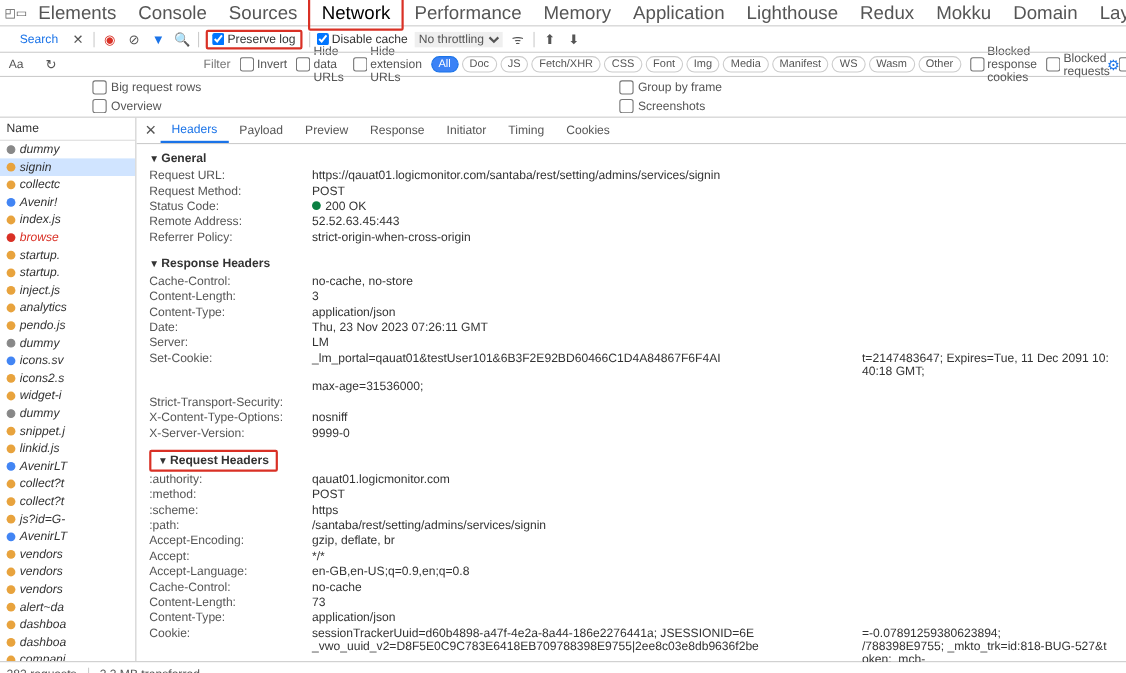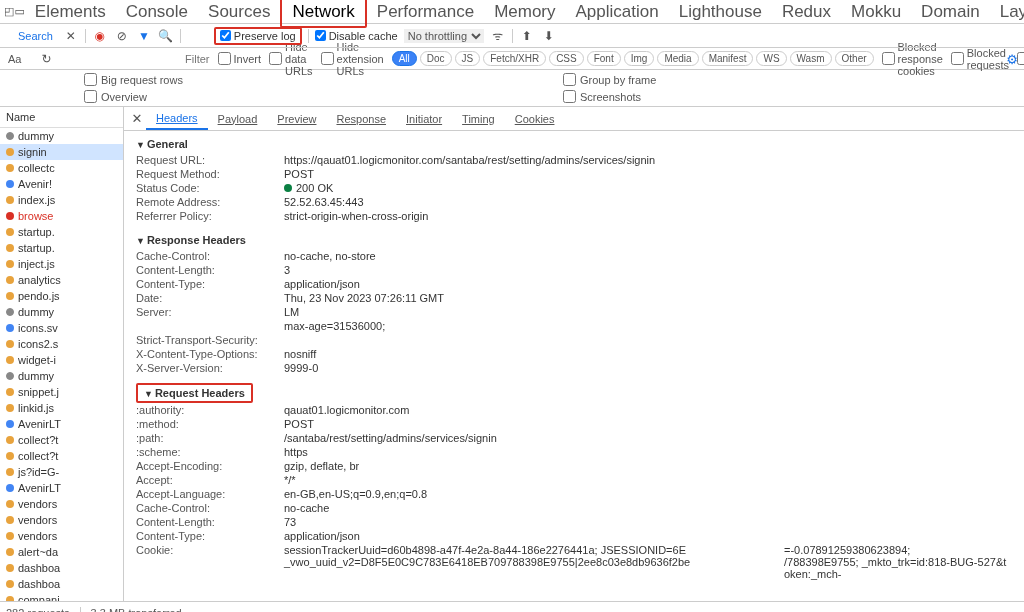--- a/index.html
+++ b/index.html
@@ -10,50 +10,50 @@
 .top-tabs .tab.active { border: 2px solid #d93025; border-radius: 2px; color: #000; }
 .top-tabs .spacer { flex: 1; }
 .warn { color: #e8710a; font-size: 11px; margin-right: 4px; display: flex; align-items: center; gap: 2px; }
 .err { color: #d93025; font-size: 11px; margin-right: 6px; display: flex; align-items: center; gap: 2px; }
 .gear { color: #555; }
 .toolbar { display: flex; align-items: center; height: 24px; border-bottom: 1px solid #ccc; padding: 0 18px; gap: 6px; }
 .toolbar .search-label { color: #1a73e8; font-size: 11px; padding-right: 4px; }
 .toolbar .tb-icon { width: 16px; height: 16px; display: flex; align-items: center; justify-content: center; color: #555; cursor: pointer; font-size: 12px; }
 .toolbar .rec { color: #d93025; }
 .toolbar .filter-ic { color: #1a73e8; }
-.toolbar .preserve-box { border: 2px solid #d93025; padding: 1px 4px; display: flex; align-items: center; gap: 4px; border-radius: 2px; margin-left: 27px; }
+.toolbar .preserve-box { border: 2px solid #d93025; padding: 1px 4px; display: flex; align-items: center; gap: 4px; border-radius: 2px; }
 .toolbar label { display: flex; align-items: center; gap: 3px; font-size: 11px; color: #333; }
 .toolbar input[type=checkbox] { width: 11px; height: 11px; }
 .toolbar select.throttle { border: none; font-size: 11px; color: #555; }
 .filter-row { display: flex; align-items: center; height: 22px; border-bottom: 1px solid #ccc; padding: 0 4px; gap: 8px; }
 .filter-row .aa { font-size: 11px; color: #555; padding: 0 4px; }
 .filter-row .refresh { color: #555; font-size: 12px; }
 .filter-row input.filter { flex: 0 0 60px; border: none; font-size: 11px; color: #888; outline: none; text-align: right; }
 .filter-row label { display: flex; align-items: center; gap: 3px; font-size: 11px; color: #555; }
 .pill-group { display: flex; gap: 3px; }
 .pill { padding: 1px 6px; border: 1px solid #ccc; border-radius: 8px; font-size: 10px; color: #555; cursor: pointer; }
 .pill.active { background: #3b82f6; color: #fff; border-color: #1a73e8; }
 .options-row { display: flex; border-bottom: 1px solid #ccc; padding: 3px 24px; gap: 40px; }
 .options-col { display: flex; flex-direction: column; gap: 4px; }
 .options-col label { display: flex; align-items: center; gap: 4px; font-size: 11px; color: #555; }
 .main { display: flex; height: 494px; }
 .sidebar { width: 124px; border-right: 1px solid #ccc; overflow: hidden; display: flex; flex-direction: column; }
 .sidebar .hdr { padding: 4px 6px; border-bottom: 1px solid #ddd; font-size: 11px; color: #333; }
-.sidebar .items { flex: 1; overflow: hidden; }
+.sidebar .items { flex: 1; overflow: hidden; font-style: italic; }
 .sidebar .item { padding: 2px 6px; font-size: 11px; color: #333; display: flex; align-items: center; gap: 4px; cursor: pointer; white-space: nowrap; overflow: hidden; text-overflow: ellipsis; }
 .sidebar .item.sel { background: #d0e4ff; }
 .sidebar .item.red { color: #d93025; }
 .dot-y { width: 8px; height: 8px; border-radius: 50%; background: #e8a33d; flex-shrink: 0; }
 .dot-r { width: 8px; height: 8px; border-radius: 50%; background: #d93025; flex-shrink: 0; }
 .dot-b { width: 8px; height: 8px; border-radius: 50%; background: #4285f4; flex-shrink: 0; }
 .dot-g { width: 8px; height: 8px; border-radius: 50%; background: #888; border: 1px solid #888; flex-shrink: 0; }
 .detail { flex: 1; display: flex; flex-direction: column; overflow: hidden; }
 .detail-tabs { display: flex; align-items: center; height: 24px; border-bottom: 1px solid #ccc; padding: 0 4px; gap: 0; }
 .detail-tabs .close { width: 18px; text-align: center; color: #555; cursor: pointer; font-size: 13px; }
-.detail-tabs .dtab { padding: 4px 10px; font-size: 11px; color: #555; cursor: pointer; text-decoration: underline; }
+.detail-tabs .dtab { padding: 4px 10px; font-size: 11px; color: #555; cursor: pointer; }
 .detail-tabs .dtab.active { color: #1a73e8; border-bottom: 2px solid #1a73e8; }
 .detail-body { flex: 1; overflow: auto; padding: 4px 12px; }
 .section-hdr { font-size: 11px; font-weight: bold; color: #333; padding: 3px 0; }
 .section-hdr.boxed { border: 2px solid #d93025; display: inline-block; padding: 2px 6px; border-radius: 2px; }
 .kv { display: flex; padding: 1px 0; font-size: 11px; }
 .kv .k { width: 148px; color: #555; flex-shrink: 0; }
 .kv .v { color: #333; flex: 1; word-break: break-all; }
 .kv .v .ok-dot { display: inline-block; width: 8px; height: 8px; border-radius: 50%; background: #0b8043; margin-right: 4px; }
 .cookie-block { display: flex; }
 .cookie-block .left-col { width: 480px; color: #333; word-break: break-all; }
@@ -362,20 +362,27 @@
           <div class="kv">
             <span class="k">Date:</span>
             <span class="v">Thu, 23 Nov 2023 07:26:11 GMT</span>
           </div>
           <div class="kv">
             <span class="k">Server:</span>
             <span class="v">LM</span>
           </div>
         </div>
       <div class="kv">
+        <span class="k">Set-Cookie:</span>
+        <span class="v cookie-block">
+          <span class="left-col">_lm_portal=qauat01&amp;testUser101&amp;6B3F2E92BD60466C1D4A84867F6F4AI</span>
+          <span class="right-col">t=2147483647; Expires=Tue, 11 Dec 2091 10:40:18 GMT;</span>
+        </span>
+      </div>
+      <div class="kv">
           <span class="k"></span>
           <span class="v">max-age=31536000;</span>
         </div>
       <div id="response2-kv">
           <div class="kv">
             <span class="k">Strict-Transport-Security:</span>
             <span class="v"></span>
           </div>
           <div class="kv">
             <span class="k">X-Content-Type-Options:</span>
@@ -391,26 +398,26 @@
       <div id="request-kv">
           <div class="kv">
             <span class="k">:authority:</span>
             <span class="v">qauat01.logicmonitor.com</span>
           </div>
           <div class="kv">
             <span class="k">:method:</span>
             <span class="v">POST</span>
           </div>
           <div class="kv">
+            <span class="k">:scheme:</span>
+            <span class="v">https</span>
+          </div>
+          <div class="kv">
             <span class="k">:path:</span>
             <span class="v">/santaba/rest/setting/admins/services/signin</span>
-          </div>
-          <div class="kv">
-            <span class="k">:scheme:</span>
-            <span class="v">https</span>
           </div>
           <div class="kv">
             <span class="k">Accept-Encoding:</span>
             <span class="v">gzip, deflate, br</span>
           </div>
           <div class="kv">
             <span class="k">Accept:</span>
             <span class="v">*/*</span>
           </div>
           <div class="kv">

